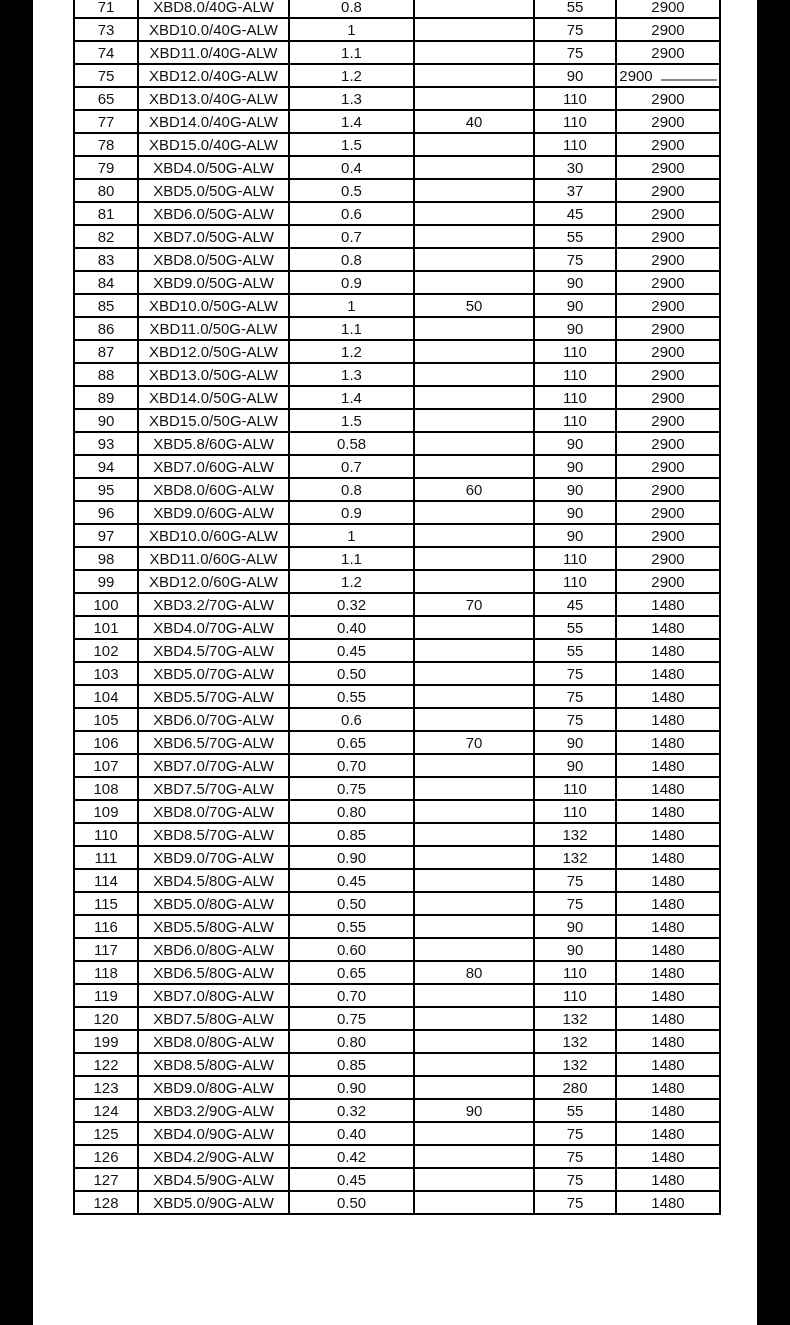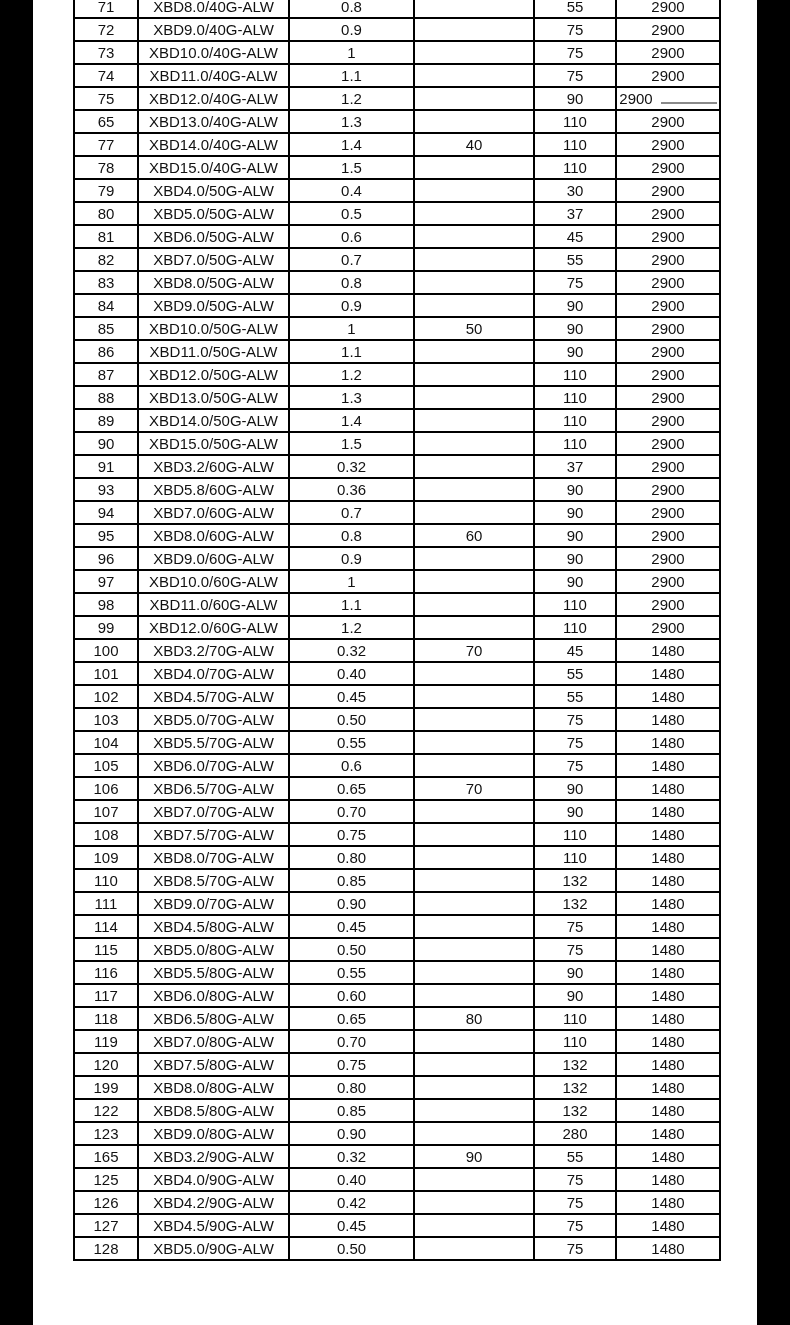--- a/index.html
+++ b/index.html
@@ -81,28 +81,20 @@
     <tbody id="spec-body">
         <tr>
           <td>71</td>
           <td>XBD8.0/40G-ALW</td>
           <td>0.8</td>
           <td></td>
           <td>55</td>
           <td>2900</td>
         </tr>
         <tr>
-          <td>72</td>
-          <td>XBD9.0/40G-ALW</td>
-          <td>0.9</td>
-          <td></td>
-          <td>75</td>
-          <td>2900</td>
-        </tr>
-        <tr>
           <td>73</td>
           <td>XBD10.0/40G-ALW</td>
           <td>1</td>
           <td></td>
           <td>75</td>
           <td>2900</td>
         </tr>
         <tr>
           <td>74</td>
           <td>XBD11.0/40G-ALW</td>
@@ -233,31 +225,23 @@
         </tr>
         <tr>
           <td>90</td>
           <td>XBD15.0/50G-ALW</td>
           <td>1.5</td>
           <td></td>
           <td>110</td>
           <td>2900</td>
         </tr>
         <tr>
-          <td>91</td>
-          <td>XBD3.2/60G-ALW</td>
-          <td>0.32</td>
-          <td></td>
-          <td>37</td>
-          <td>2900</td>
-        </tr>
-        <tr>
           <td>93</td>
           <td>XBD5.8/60G-ALW</td>
-          <td>0.36</td>
+          <td>0.58</td>
           <td></td>
           <td>90</td>
           <td>2900</td>
         </tr>
         <tr>
           <td>94</td>
           <td>XBD7.0/60G-ALW</td>
           <td>0.7</td>
           <td></td>
           <td>90</td>
@@ -473,21 +457,21 @@
         </tr>
         <tr>
           <td>123</td>
           <td>XBD9.0/80G-ALW</td>
           <td>0.90</td>
           <td></td>
           <td>280</td>
           <td>1480</td>
         </tr>
         <tr>
-          <td>165</td>
+          <td>124</td>
           <td>XBD3.2/90G-ALW</td>
           <td>0.32</td>
           <td>90</td>
           <td>55</td>
           <td>1480</td>
         </tr>
         <tr>
           <td>125</td>
           <td>XBD4.0/90G-ALW</td>
           <td>0.40</td>

